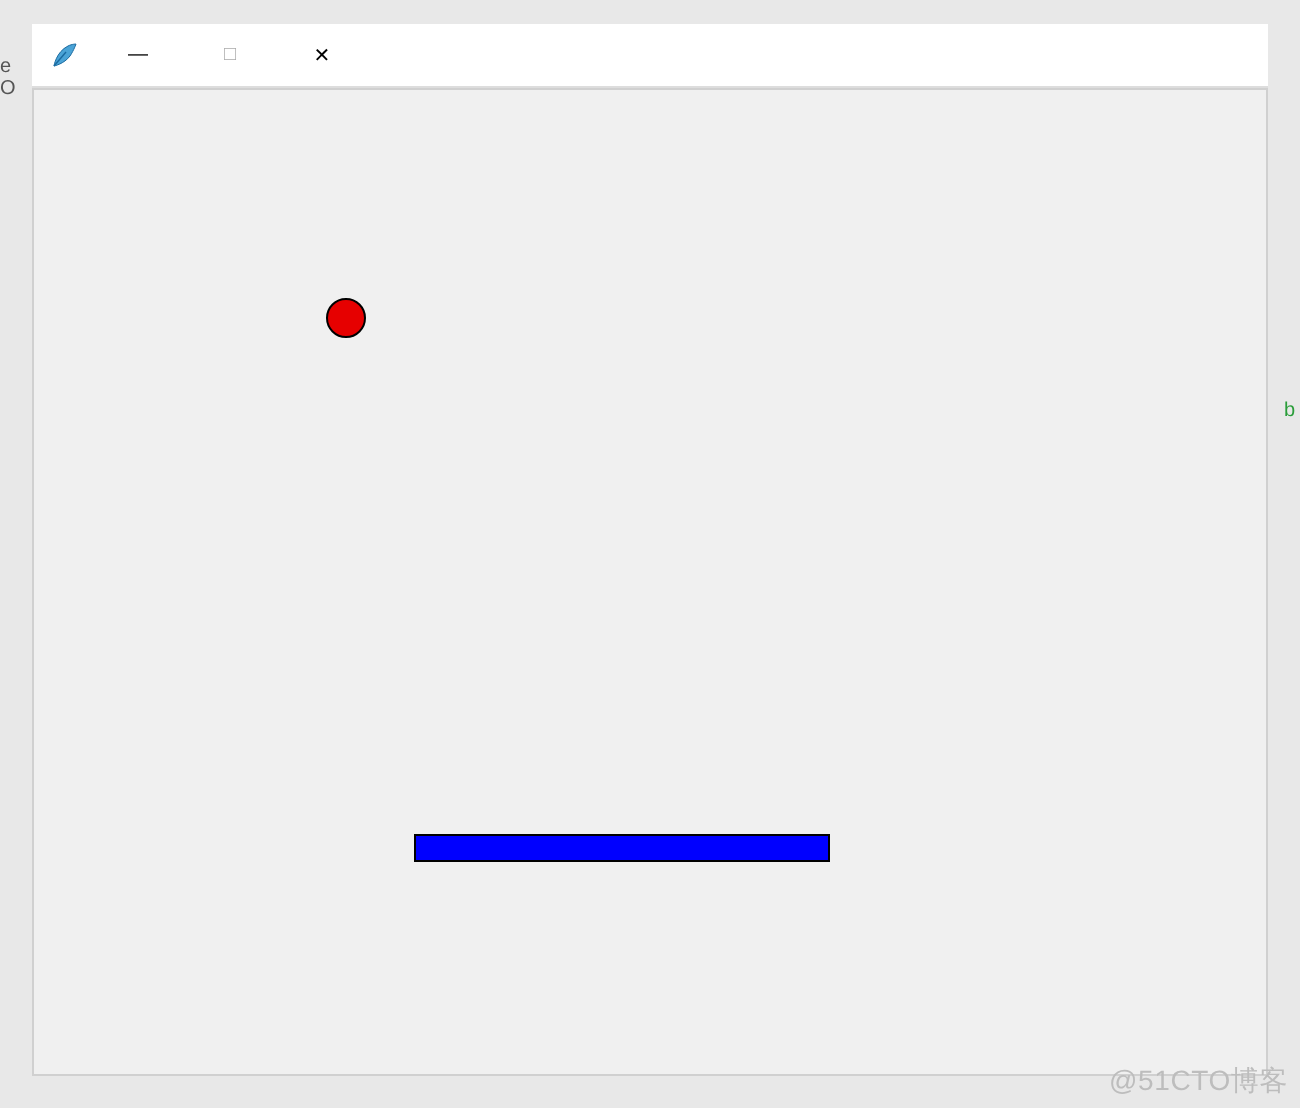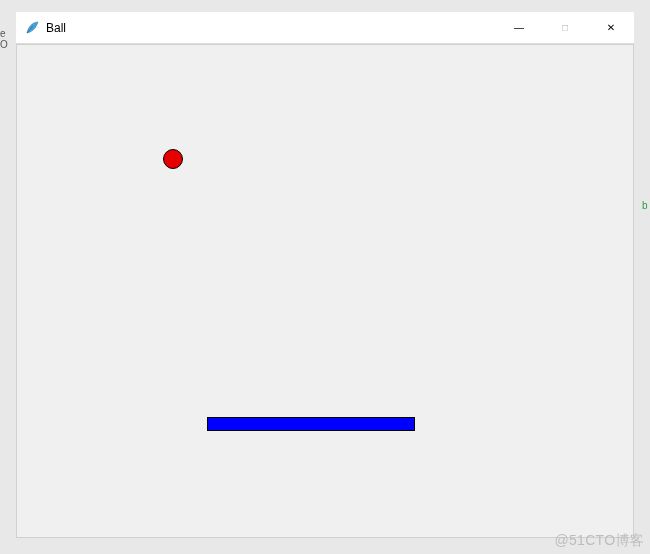--- a/index.html
+++ b/index.html
@@ -113,21 +113,20 @@
 O</div>
 <div class="bg-edge-right">b</div>
 
 <div class="titlebar">
   <span class="titlebar-icon">
     <svg width="16" height="16" viewBox="0 0 16 16">
       <path d="M3 13 C3 13 4 6 10 3 C12 2 14 2 14 2 C14 2 13 5 11 8 C8 12 3 13 3 13 Z" fill="#4aa3d6" stroke="#1a6aa0" stroke-width="0.5"></path>
       <path d="M3 13 L9 6" stroke="#1a6aa0" stroke-width="0.7"></path>
     </svg>
   </span>
-  <span class="titlebar-title">Ball</span>
   <div class="win-controls">
     <div class="win-btn">—</div>
     <div class="win-btn maximize">□</div>
     <div class="win-btn">✕</div>
   </div>
 </div>
 
 <div class="canvas-area" style="background: rgb(240, 240, 240);">
   <div class="ball" style="left: 146px; top: 104px; width: 20px; height: 20px; background: rgb(230, 0, 0);"></div>
   <div class="paddle" style="left: 190px; top: 372px; width: 208px; height: 14px; background: rgb(0, 0, 255);"></div>

